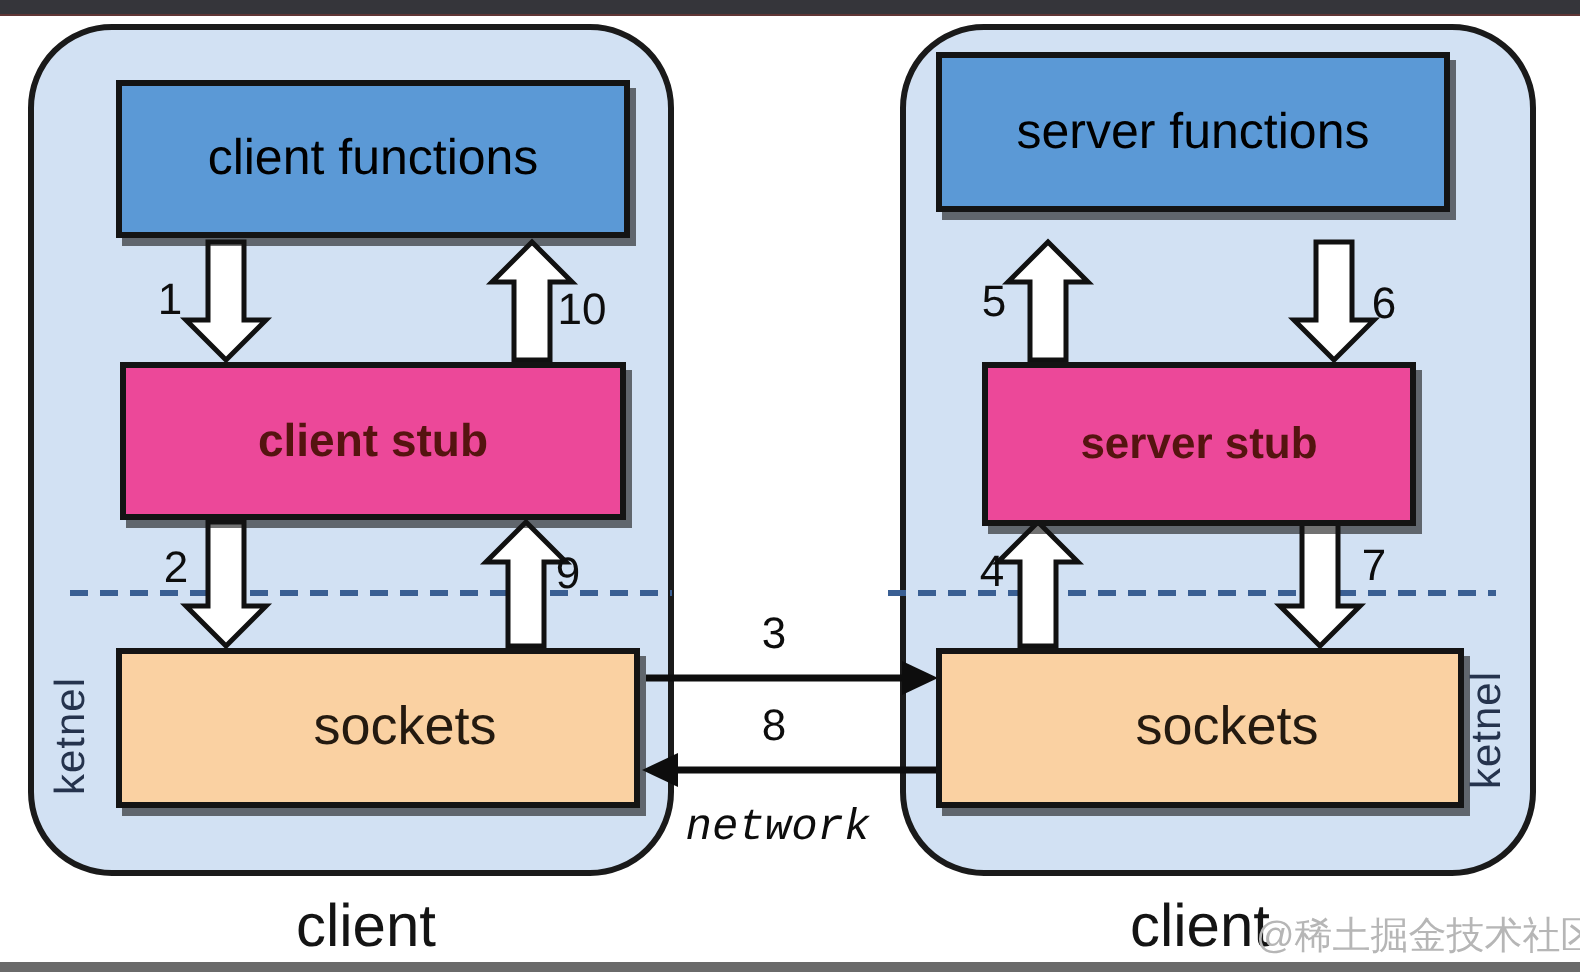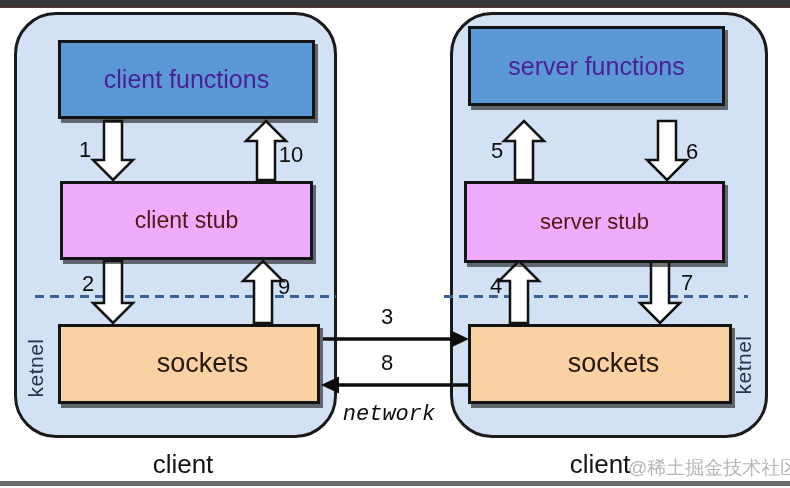--- a/index.html
+++ b/index.html
@@ -14,40 +14,40 @@
     position:absolute;top:12px;height:426px;border:3px solid #1a1a1a;border-radius:42px;
     background:#d2e1f3;box-sizing:border-box;
   }
   .container.client{left:14px;width:323px;}
   .container.server{left:450px;width:318px;}
   .box{
     position:absolute;display:flex;align-items:center;justify-content:center;text-align:center;
     border:3px solid #141414;box-sizing:border-box;
     box-shadow:3px 4px 0 rgba(20,20,20,0.6);line-height:1.15;
   }
-  .fn{background:#5b99d6;color:#4c1d95;font-size:25px;}
-  .stub{background:#f0abfc;color:#551410;font-size:23px;}
+  .fn{background:#5b99d6;color:#000000;font-size:25px;}
+  .stub{background:#ec4899;color:#551410;font-size:23px;font-weight:bold;}
   .sock{background:#fad1a2;color:#241a10;font-size:27px;padding-left:27px;}
   .b-cfn{left:58px;top:40px;width:257px;height:79px;}
   .b-sfn{left:468px;top:26px;width:257px;height:80px;}
   .b-cst{left:60px;top:181px;width:253px;height:79px;}
-  .b-sst{left:464px;top:181px;width:261px;height:82px;font-size:22px;}
+  .b-sst{left:491px;top:181px;width:217px;height:82px;font-size:22px;}
   .b-cso{left:58px;top:324px;width:262px;height:80px;}
   .b-sso{left:468px;top:324px;width:264px;height:80px;}
   svg.overlay{position:absolute;left:0;top:0;pointer-events:none;}
   .num{
     position:absolute;transform:translate(-50%,-50%);font-size:22px;color:#0d0d0d;
     white-space:nowrap;
   }
   .kernel{
     position:absolute;transform:translate(-50%,-50%) rotate(-90deg);
     font-size:21px;color:#25334d;letter-spacing:0.5px;white-space:nowrap;
   }
   .netlbl{position:absolute;transform:translate(-50%,-50%);font-style:italic;font-size:22px;font-family:Liberation Mono, monospace;}
-  .sidelbl{position:absolute;transform:translate(-50%,-50%);font-size:26px;color:#141414;text-align:right;}
+  .sidelbl{position:absolute;transform:translate(-50%,-50%);font-size:30px;color:#141414;text-align:right;}
   .watermark{position:absolute;left:628px;top:455px;font-size:19px;color:#b6b6b6;white-space:nowrap;}
 </style>
 </head>
 <body>
 
 <div class="stage">
 
   <div class="topbar"></div>
 
   <div class="container client"></div>

